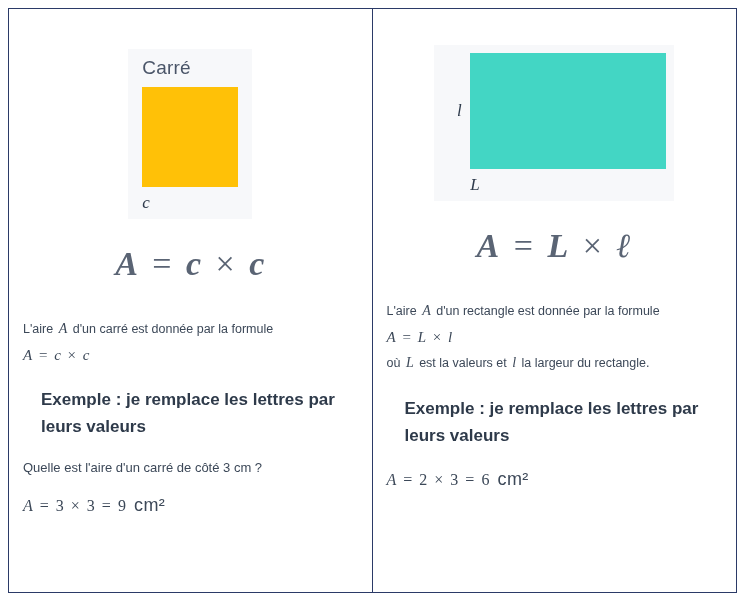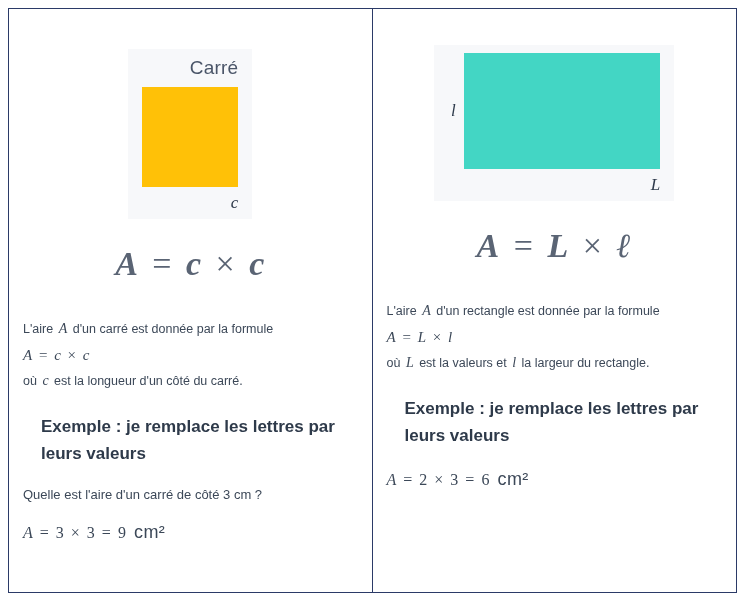--- a/index.html
+++ b/index.html
@@ -46,21 +46,21 @@
   .card.left {
     border-right: 1px solid #2b3a67;
   }
 
   
   .figure {
     background: #f7f8fa;
     box-sizing: border-box;
     display: flex;
     flex-direction: column;
-    align-items: flex-end;
+    align-items: flex-start;
     padding: 8px 14px 6px 14px;
   }
   .figure.square-fig {
     width: 124px;
     margin-top: 22px;
   }
   .figure.rect-fig {
     width: 240px;
     margin-top: 18px;
   }
@@ -226,25 +226,20 @@
         </div>
 
         <div class="formula-inline">
           <span class="var">A</span>
           <span class="op">=</span>
           <span class="var">c</span>
           <span class="op">×</span>
           <span class="var">c</span>
         </div>
 
-        <div class="line">
-          <span>où</span>
-          <span class="mathi">c</span>
-          <span>est la longueur d'un côté du carré.</span>
-        </div>
 
         <div class="example-title">Exemple : je remplace les lettres par leurs valeurs</div>
 
         <div class="question">Quelle est l'aire d'un carré de côté 3 cm ?</div>
 
         <div class="result">
           <span class="var">A</span>
           <span class="op">=</span>
           <span>3</span>
           <span class="op">×</span>

